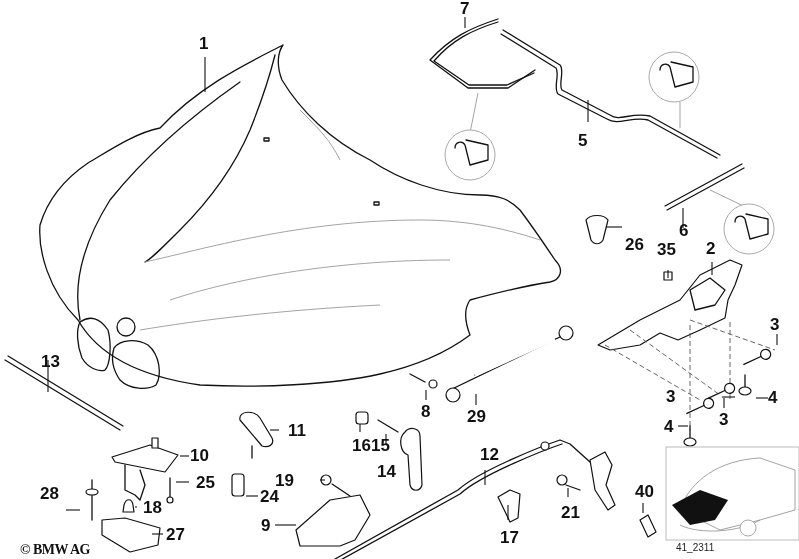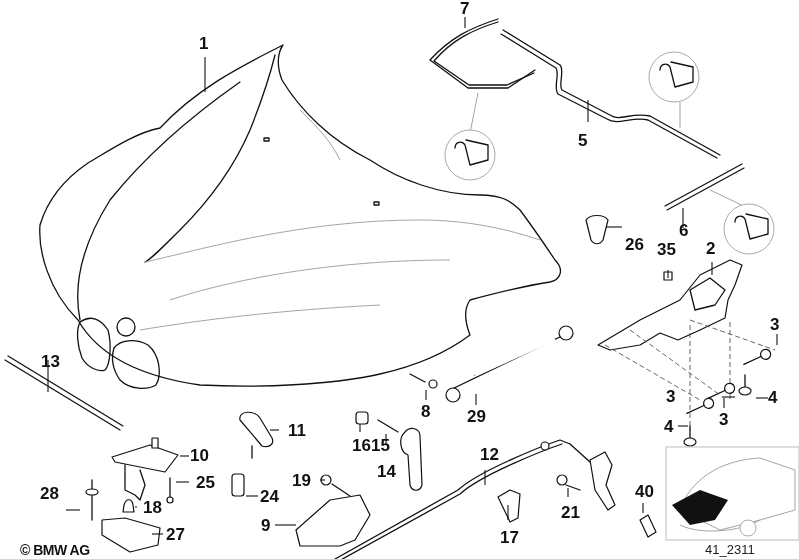--- a/index.html
+++ b/index.html
@@ -1,20 +1,20 @@
 <!DOCTYPE html>
 <html><head>
 <meta charset="utf-8">
 <style>
   html,body{margin:0;padding:0;background:#fff;}
   body{width:799px;height:559px;position:relative;overflow:hidden;font-family:"Liberation Sans",sans-serif;}
   #diagram{position:absolute;left:0;top:0;width:799px;height:559px;}
   .lbl{position:absolute;font-family:"Liberation Sans",sans-serif;font-weight:bold;font-size:17px;color:#111;line-height:1;cursor:pointer;}
-  .copyright{position:absolute;left:20px;top:542px;font-family:Liberation Sans, sans-serif;font-weight:bold;font-size:14px;color:#111;letter-spacing:-0.5px;}
-  .diagnum{position:absolute;left:676px;top:542px;font-family:"Liberation Sans",sans-serif;font-size:13px;color:#222;margin-left:29px;}
+  .copyright{position:absolute;left:20px;top:542px;font-family:Liberation Serif, serif;font-weight:bold;font-size:14px;color:#111;letter-spacing:-0.5px;}
+  .diagnum{position:absolute;left:676px;top:542px;font-family:"Liberation Sans",sans-serif;font-size:10px;color:#222;}
   svg .o{fill:none;stroke:#111;stroke-width:1.3;stroke-linecap:round;stroke-linejoin:round;}
   svg .t{fill:none;stroke:#999;stroke-width:0.9;}
   svg .ld{fill:none;stroke:#111;stroke-width:1.1;}
   svg .ldd{fill:none;stroke:#555;stroke-width:0.9;stroke-dasharray:5 3;}
   svg .pf{fill:#fff;stroke:#111;stroke-width:1.2;stroke-linejoin:round;}
   svg .circ{fill:#fff;stroke:#aaa;stroke-width:1;}
 </style>
 </head>
 <body>
 
@@ -236,21 +236,21 @@
 <span class="lbl" style="left:261px;top:517px">9</span>
 <span class="lbl" style="left:190px;top:447px">10</span>
 <span class="lbl" style="left:288px;top:422px">11</span>
 <span class="lbl" style="left:480px;top:446px">12</span>
 <span class="lbl" style="left:41px;top:353px">13</span>
 <span class="lbl" style="left:377px;top:463px">14</span>
 <span class="lbl" style="left:371px;top:437px">15</span>
 <span class="lbl" style="left:352px;top:437px">16</span>
 <span class="lbl" style="left:500px;top:529px">17</span>
 <span class="lbl" style="left:143px;top:499px">18</span>
-<span class="lbl" style="left:292px;top:472px">19</span>
+<span class="lbl" style="left:275px;top:472px">19</span>
 <span class="lbl" style="left:635px;top:483px">40</span>
 <span class="lbl" style="left:561px;top:504px">21</span>
 <span class="lbl" style="left:467px;top:408px">29</span>
 <span class="lbl" style="left:657px;top:241px">35</span>
 <span class="lbl" style="left:260px;top:488px">24</span>
 <span class="lbl" style="left:196px;top:474px">25</span>
 <span class="lbl" style="left:625px;top:236px">26</span>
 <span class="lbl" style="left:166px;top:526px">27</span>
 <span class="lbl" style="left:40px;top:485px">28</span>
 

